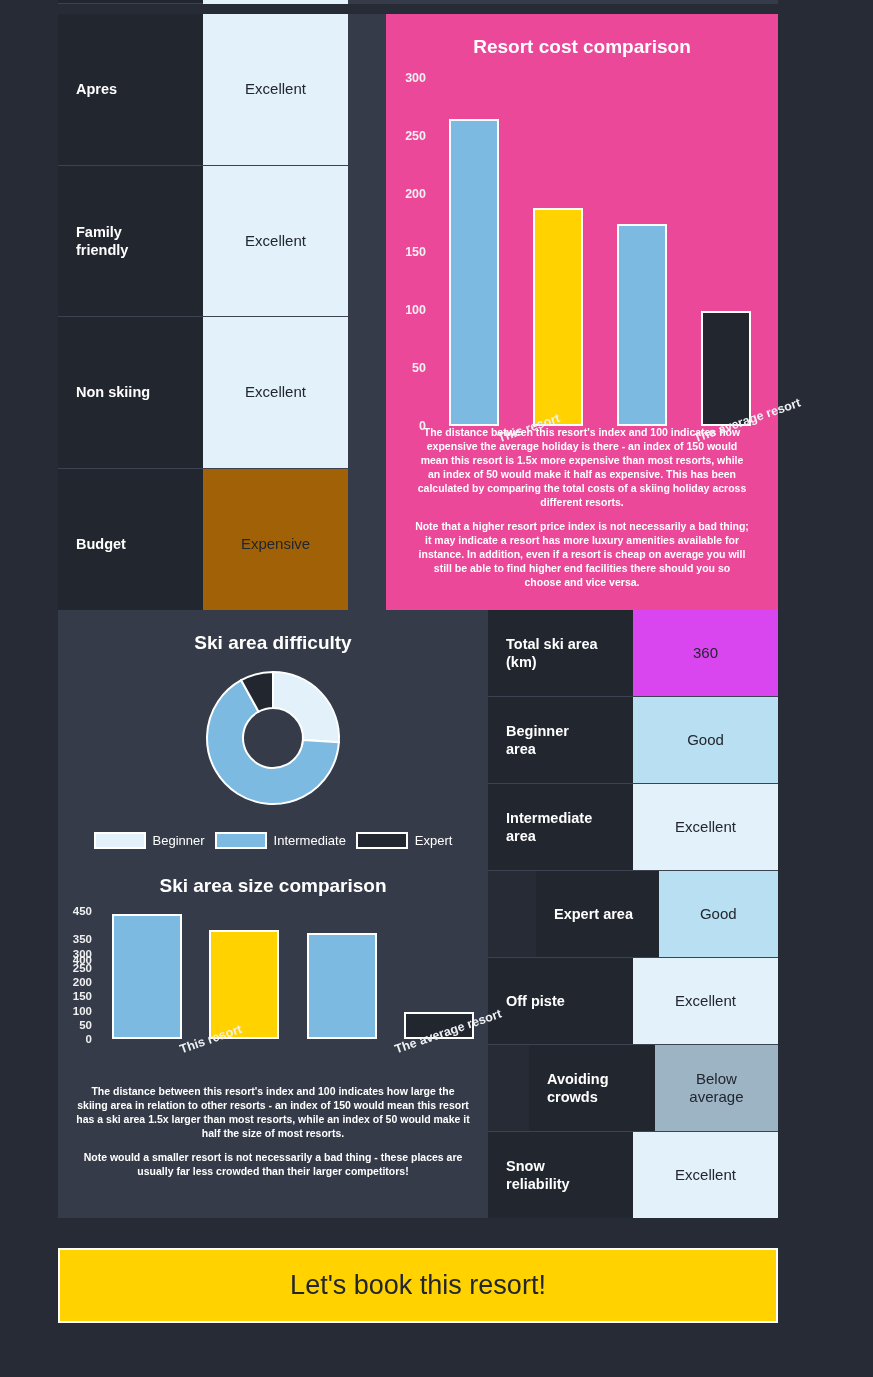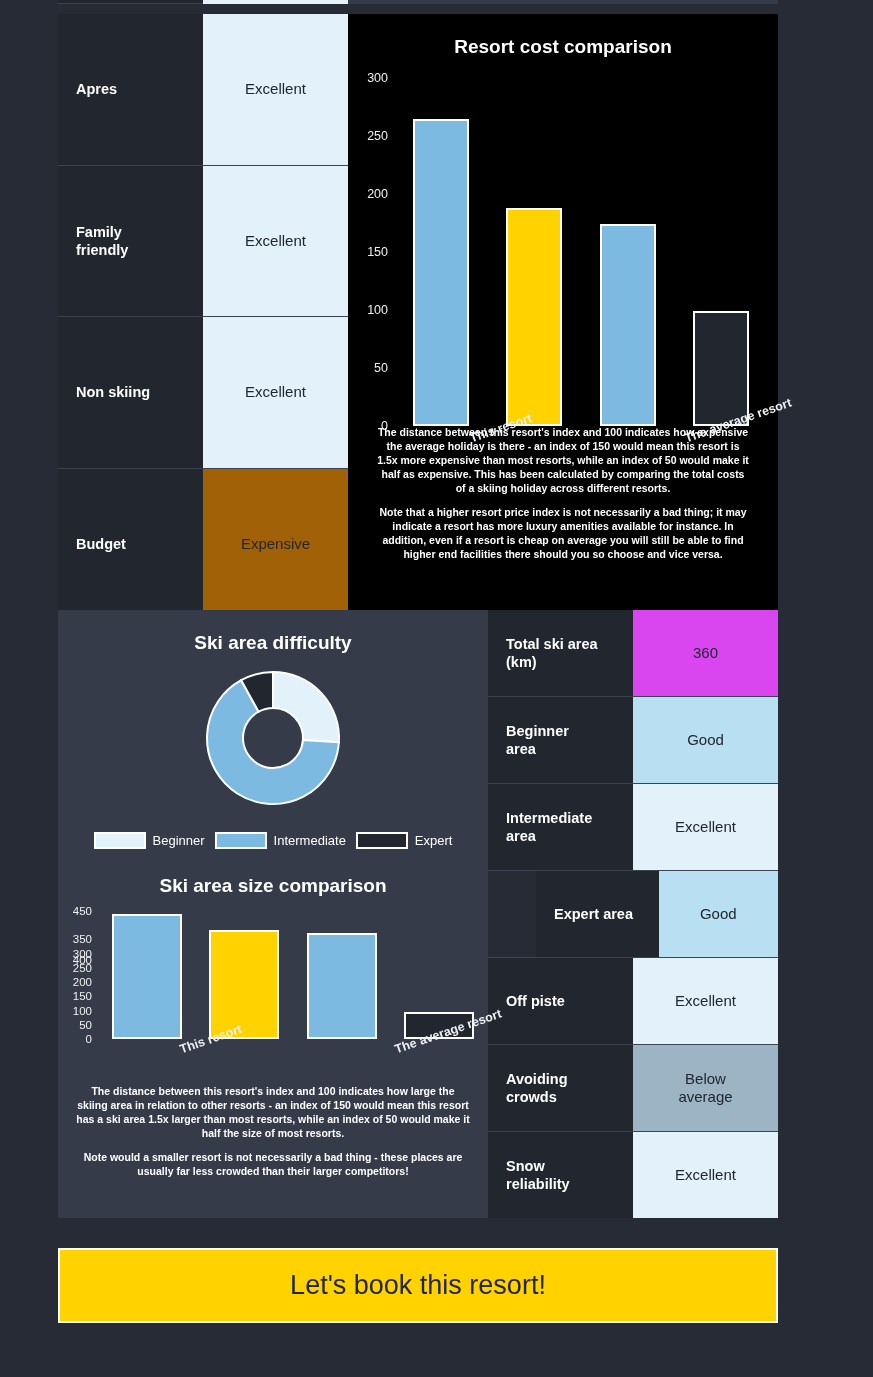--- a/index.html
+++ b/index.html
@@ -33,34 +33,34 @@
     font-size: 14.5px; font-weight: bold; line-height: 1.25;
     display: flex; align-items: center; padding-left: 18px;
   }
   .attr-val {
     width: 145px; color: #22262f; font-size: 15px;
     display: flex; align-items: center; justify-content: center;
     text-align: center; line-height: 1.2;
   }
 
   
-  .cost-col { flex: 1; background: #000000; position: relative; }
+  .cost-col { flex: 1; background: #ec4899; position: relative; margin-left: 38px; }
   .chart-title {
     color: #ffffff; font-weight: bold; text-align: center;
     font-size: 19px; padding-top: 22px;
   }
 
   .barchart { position: relative; }
   .bc1 { height: 360px; margin-top: 8px; }
   .bc-axis {
     position: absolute; left: 0; width: 40px; top: 0; bottom: 0;
   }
   .bc-tick {
     position: absolute; right: 0; transform: translateY(-50%);
-    color: #f0f0f0; font-size: 12.5px; font-weight: normal; text-align: right;
+    color: #f0f0f0; font-size: 12.5px; font-weight: bold; text-align: right;
   }
   .bc-plot { position: absolute; left: 46px; right: 10px; top: 0; bottom: 0; }
   .bc-bar {
     position: absolute; bottom: 0; border: 2px solid #ffffff;
   }
   .bc-xlab {
     position: absolute; color: #eef0f3; font-size: 12.5px; font-weight: bold;
     white-space: nowrap; transform-origin: left top;
     transform: rotate(-19deg);
   }
@@ -238,21 +238,21 @@
           <div class="attr-val" style="background: rgb(227, 241, 250);">Excellent</div>
         </div>
         <div class="attr-row" style="flex: 1 1 0%; padding-left: 48px;">
           <div class="attr-name">Expert area</div>
           <div class="attr-val" style="background: rgb(184, 223, 242);">Good</div>
         </div>
         <div class="attr-row" style="flex: 1 1 0%;">
           <div class="attr-name">Off piste</div>
           <div class="attr-val" style="background: rgb(227, 241, 250);">Excellent</div>
         </div>
-        <div class="attr-row" style="flex: 1 1 0%;">
+        <div class="attr-row" style="flex: 1 1 0%; padding-left: 41px;">
           <div class="attr-name">Avoiding<br>crowds</div>
           <div class="attr-val" style="background: rgb(156, 180, 196);">Below<br>average</div>
         </div>
         <div class="attr-row" style="flex: 1 1 0%;">
           <div class="attr-name">Snow<br>reliability</div>
           <div class="attr-val" style="background: rgb(227, 241, 250);">Excellent</div>
         </div>
       </div>
   </div>
 

